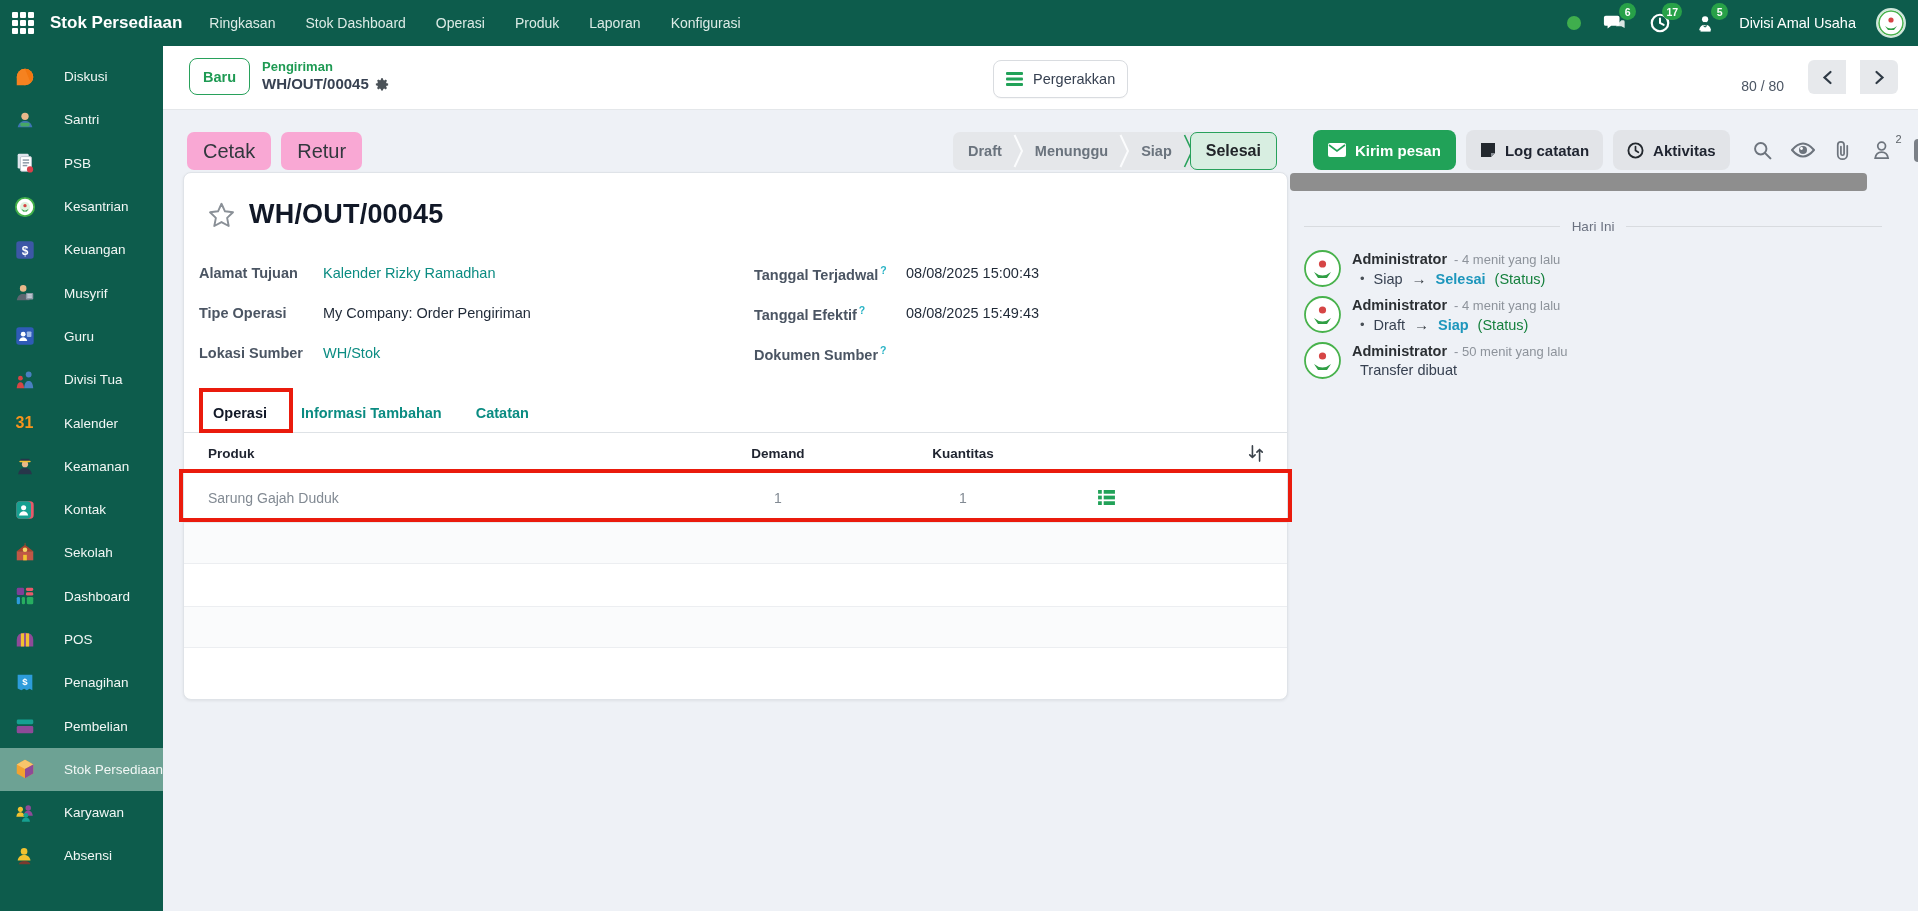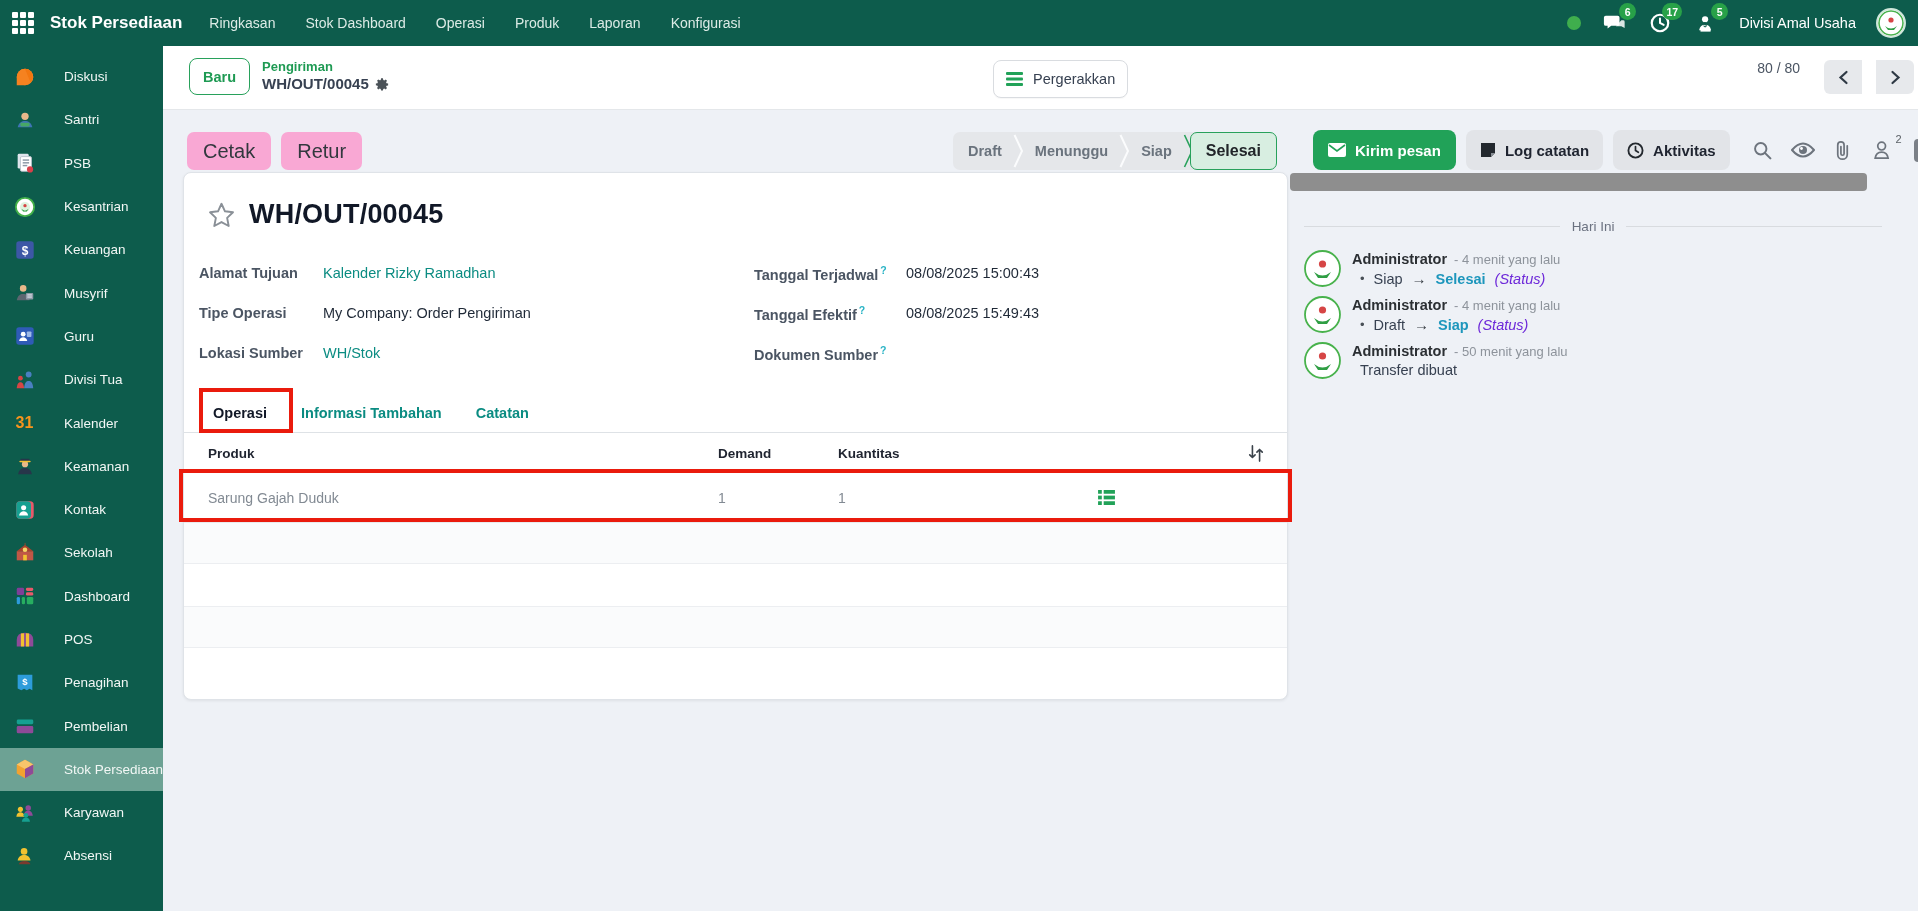--- a/index.html
+++ b/index.html
@@ -41,21 +41,21 @@
   .cpanel { position:absolute; left:0; top:0; width:1755px; height:64px; background:#fff; border-bottom:1px solid #e4e7ea; }
   .bc-wrap { position:absolute; left:26px; top:12px; display:flex; align-items:center; gap:12px; }
   .btn-new { height:37px; padding:0 13px; border:1px solid #28a15b; border-radius:8px; background:#fff;
              color:#1e9a53; font-size:14.5px; font-weight:700; cursor:pointer; }
   .bc-col { display:flex; flex-direction:column; justify-content:center; line-height:1.25; }
   .bc-parent { font-size:13px; font-weight:700; color:#1e9a53; cursor:pointer; }
   .bc-current { font-size:15px; font-weight:600; color:#374151; display:flex; align-items:center; gap:6px; }
   .btn-moves { position:absolute; left:830px; top:14px; height:38px; background:#fff; border:1px solid #d9dce0;
                border-radius:8px; display:flex; align-items:center; gap:10px; padding:0 12px;
                font-size:14.5px; color:#374151; cursor:pointer; box-shadow:0 1px 1px rgba(0,0,0,.03); }
-  .pager { position:absolute; right:4px; top:14px; display:flex; align-items:flex-start; gap:24px; }
+  .pager { position:absolute; right:20px; top:14px; display:flex; align-items:flex-end; gap:24px; }
   .pager-txt { font-size:14px; color:#4b5563; }
   .pager-btn { width:38px; height:34px; background:#e7e9ec; border:none; border-radius:6px;
                display:flex; align-items:center; justify-content:center; cursor:pointer; }
   .pager-btn.prev { border-top-right-radius:0; border-bottom-right-radius:0; }
   .pager-btn.next { border-top-left-radius:0; border-bottom-left-radius:0; margin-left:-10px; }
 
   
   .btn-gray { height:38px; padding:0 16px; background:#f9a8d4; border:none; border-radius:7px;
               font-size:20px; font-weight:400; color:#32383e; cursor:pointer; font-family:inherit; }
   .act-left { position:absolute; left:24px; top:86px; display:flex; gap:10px; }
@@ -96,21 +96,21 @@
 
   .tabs { position:absolute; left:0; top:222px; width:1105px; height:38px; border-bottom:1px solid #dee2e6;
           display:flex; align-items:flex-end; padding-left:12px; }
   .tab { padding:0 17px 11px; font-size:14.5px; cursor:pointer; }
   .tab.active { color:#111827; font-weight:600; }
   .tab.inactive { color:#0b8c82; font-weight:600; }
 
   .tgrid { display:grid; grid-template-columns:510px 120px 250px 40px 137px; align-items:center; padding:0 24px; }
   .thead { position:absolute; left:0; top:261px; width:1105px; height:39px; border-bottom:1px solid #d9dde2; }
   .th { font-size:13.5px; font-weight:700; color:#1f2430; }
-  .th.num, .td.num { text-align:left; }
+  .th.num, .td.num { text-align:center; }
   .trow { position:absolute; left:0; top:300px; width:1105px; height:50px; border-bottom:1px solid #e8eaed; }
   .td { font-size:14px; color:#828a93; }
   .cell-icon { padding-left:10px; display:flex; align-items:center; }
   .stripe1 { position:absolute; left:0; top:350px; width:1105px; height:41px; background:#fafbfc; border-bottom:1px solid #eceef1; }
   .stripe2 { position:absolute; left:0; top:391px; width:1105px; height:43px; background:#fff; border-bottom:1px solid #eceef1; }
   .stripe3 { position:absolute; left:0; top:434px; width:1105px; height:41px; background:#fafbfc; border-bottom:1px solid #eceef1; }
   .th-settings { display:flex; justify-content:flex-end; }
 
   
   .red-box { position:absolute; border:4px solid #ea1b0d; background:transparent; z-index:15; pointer-events:none; }
@@ -123,21 +123,21 @@
   .divider .line { flex:1; height:1px; background:#d8dbdf; }
   .divider .dtxt { font-size:13.5px; color:#6b7280; white-space:nowrap; }
   .msg { position:absolute; left:0; display:flex; gap:11px; width:578px; }
   .msg-col { display:flex; flex-direction:column; gap:3px; padding-top:1px; }
   .msg-head { display:flex; align-items:baseline; gap:7px; }
   .m-author { font-size:14.5px; font-weight:700; color:#2b2f33; }
   .m-time { font-size:13px; color:#8d939b; }
   .m-body { font-size:14.5px; color:#374151; display:flex; align-items:center; gap:9px; padding-left:8px; }
   .m-bullet { font-size:13px; color:#495057; }
   .m-to { color:#1d96bc; font-weight:700; }
-  .m-note { font-style:italic; color:#6d28d9; }
+  .m-note { color:#15803d; }
   .m-arrow { color:#343a40; font-size:15px; }
 </style>
 </head>
 <body>
 
 <div class="navbar">
   <div class="apps-btn">
     <span class="grid-ico">
         <i></i>
         <i></i>

